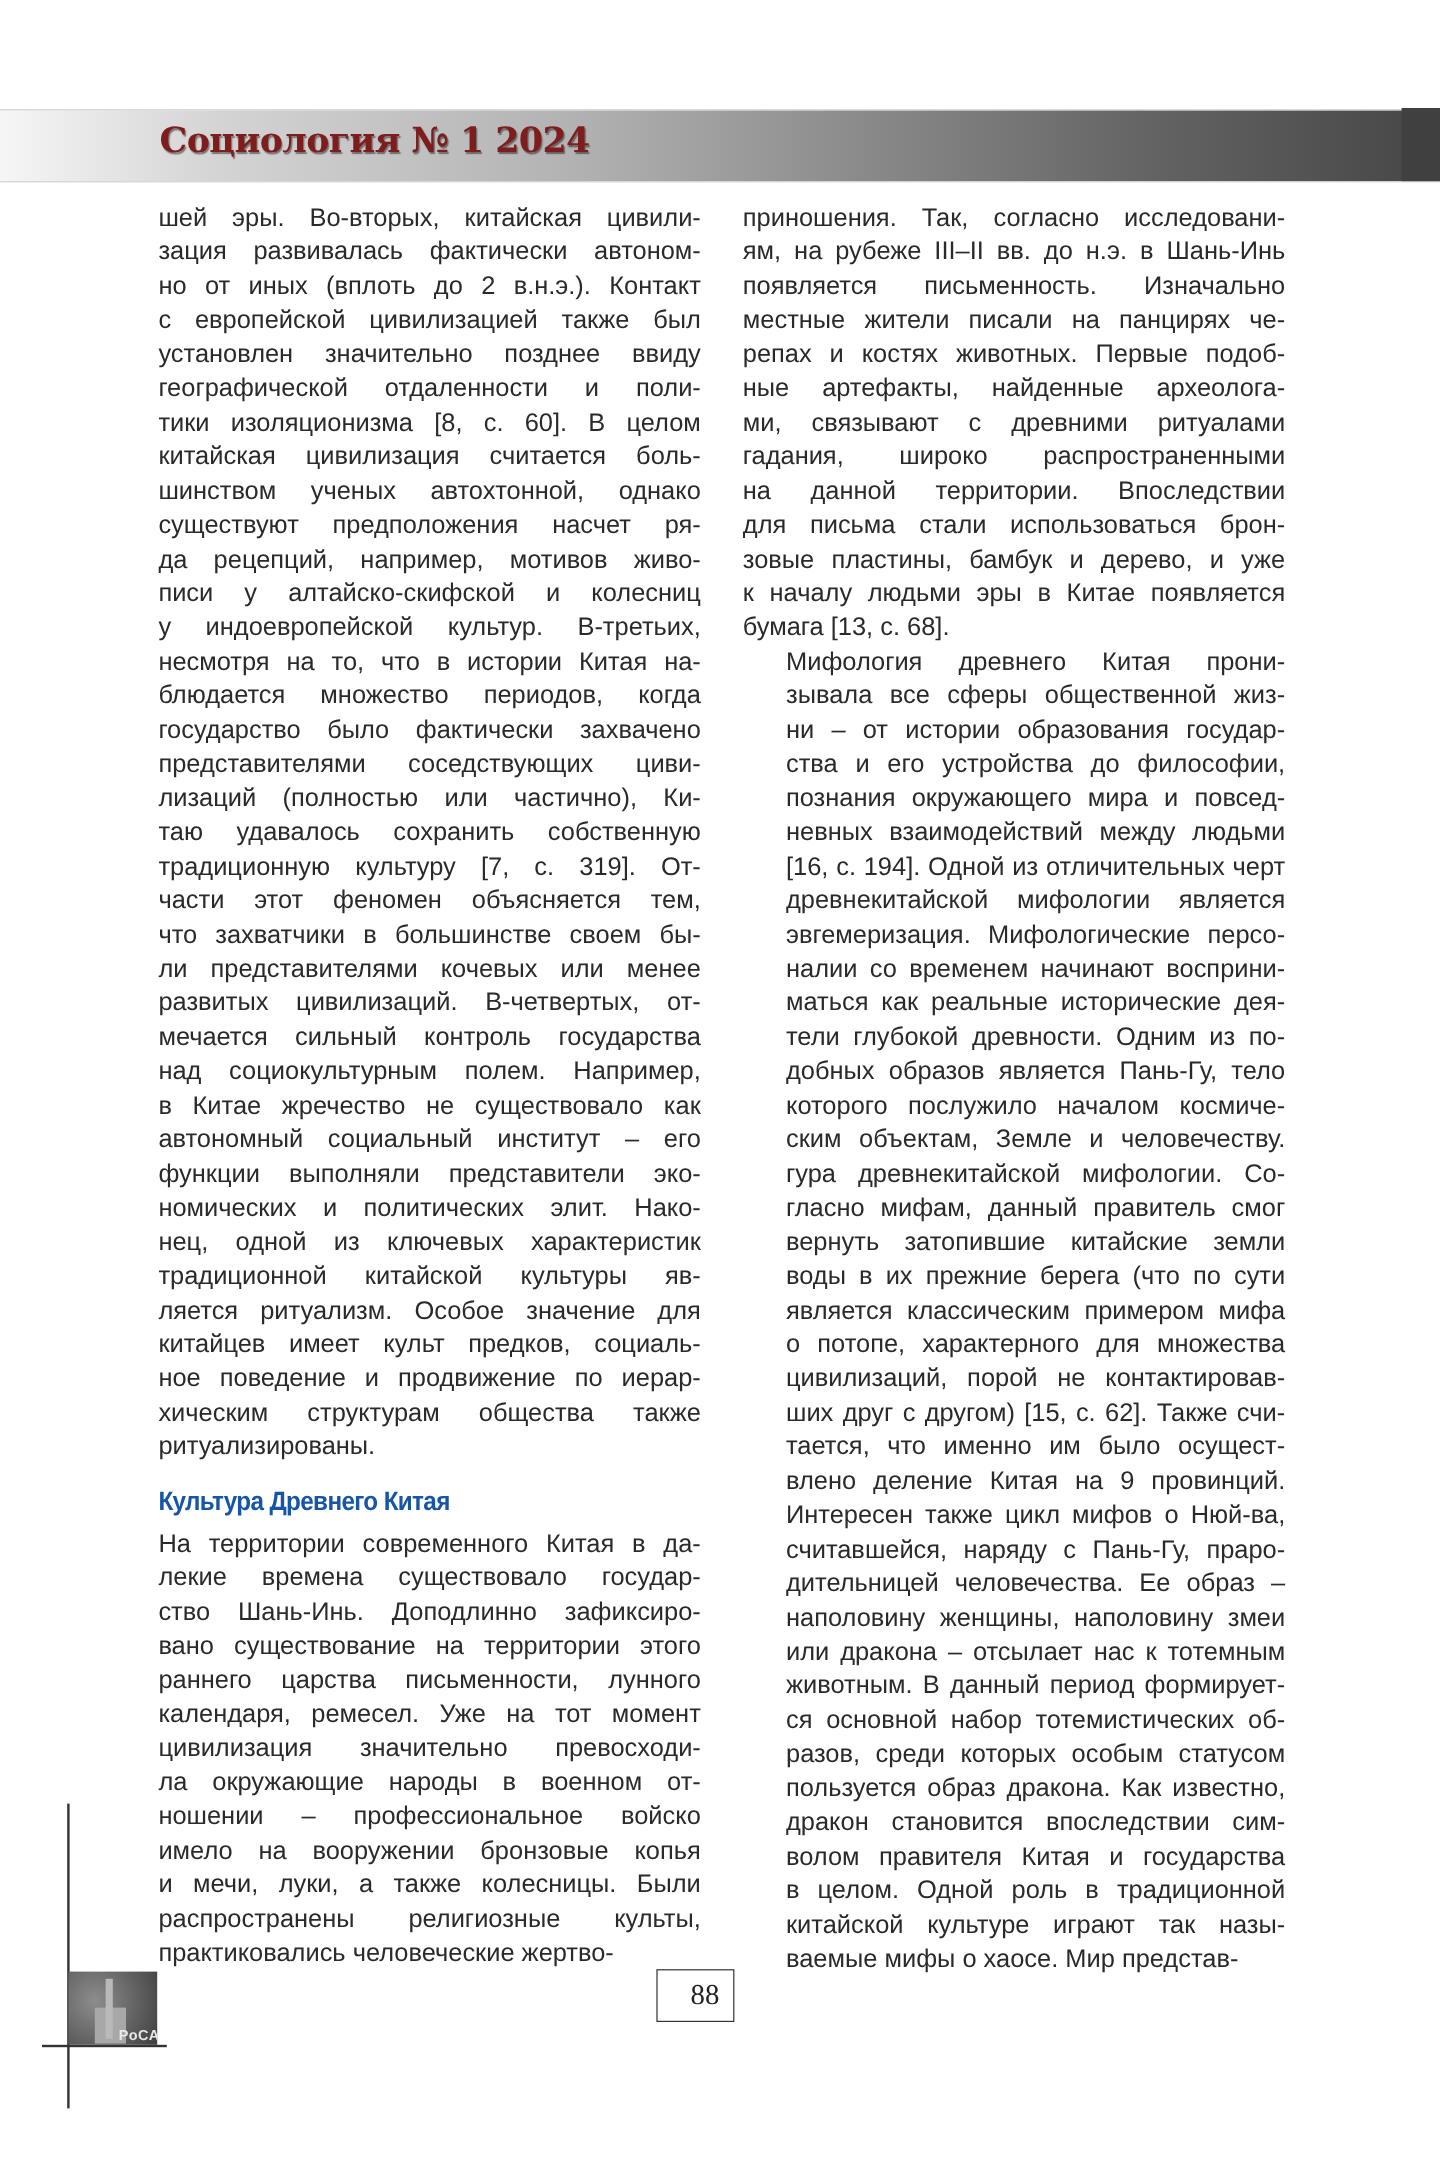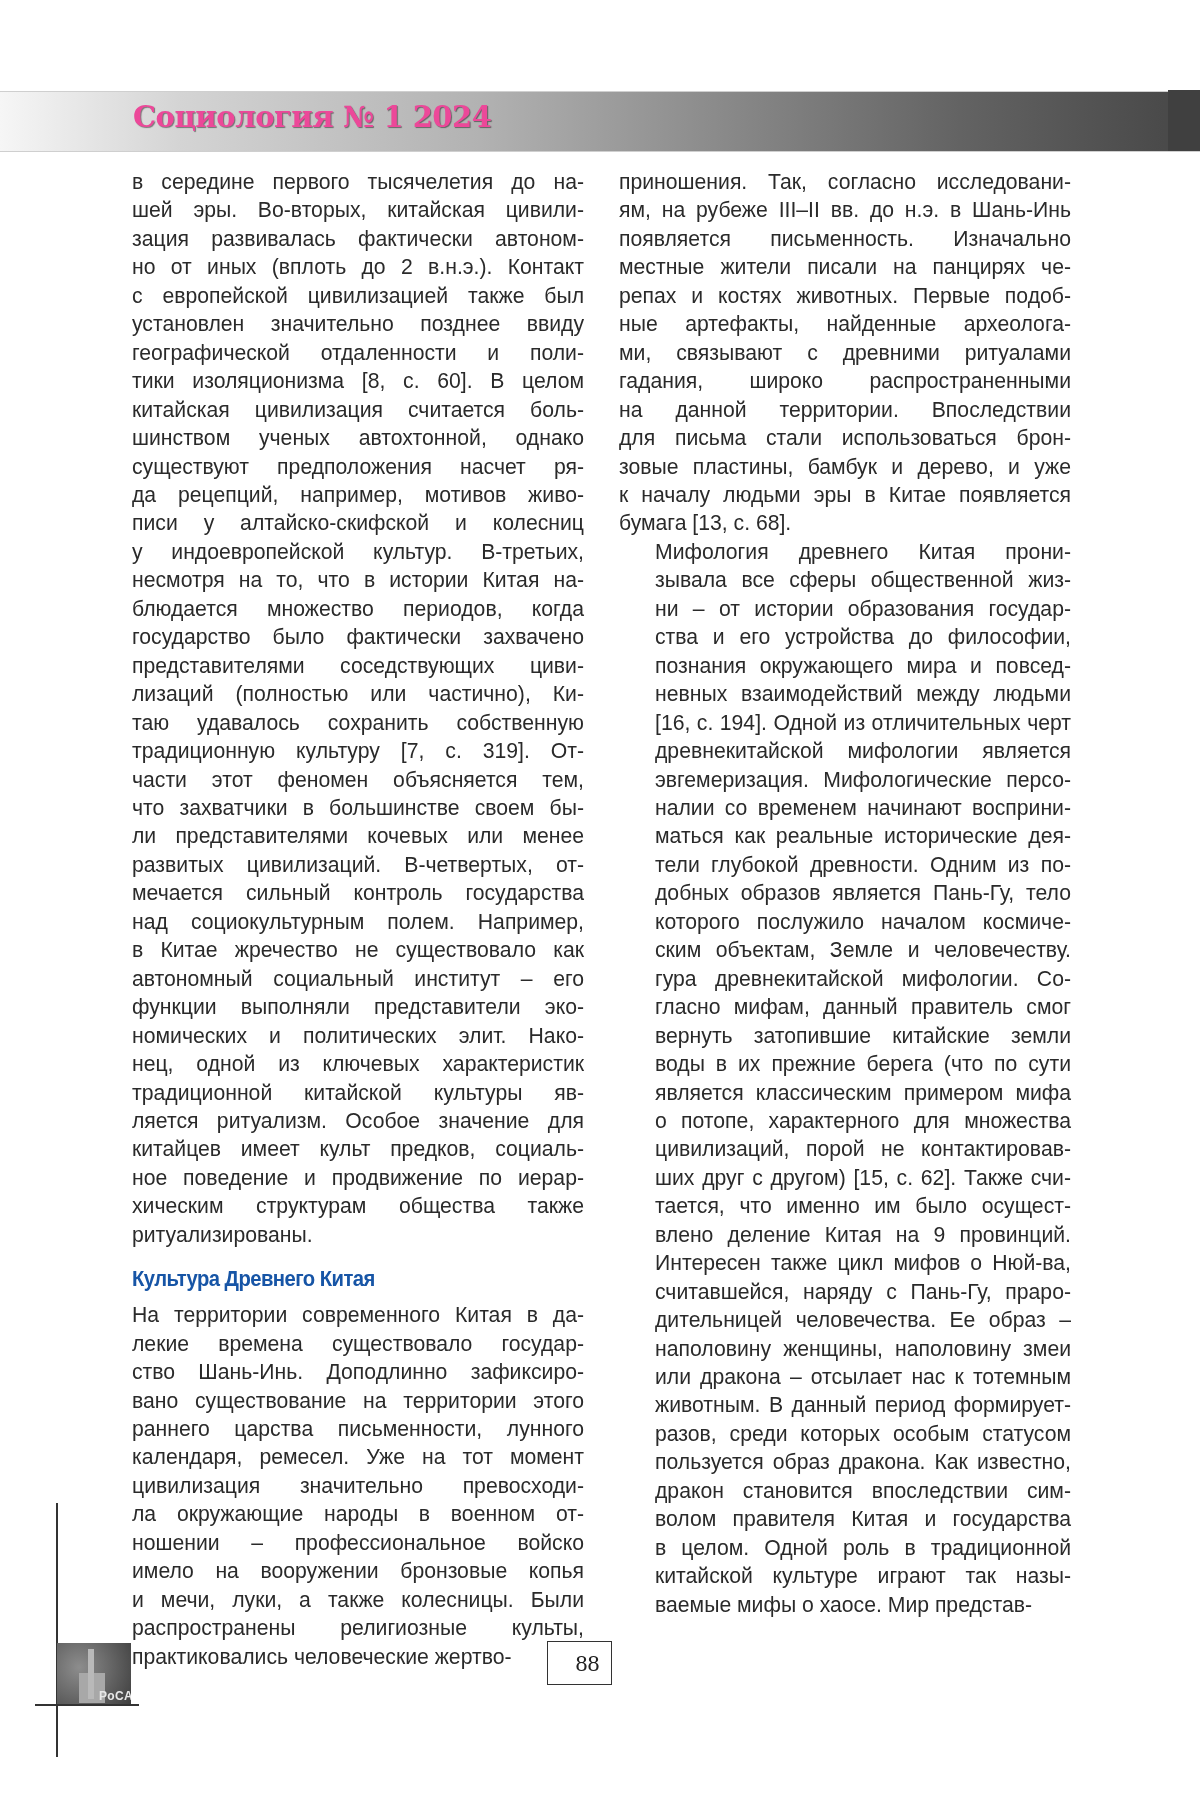--- a/index.html
+++ b/index.html
@@ -8,21 +8,21 @@
     position: absolute; left: 0; top: 91px; width: 1200px; height: 59px;
     background: linear-gradient(to right, #f6f6f6 0%, #d4d4d4 15%, #b2b2b2 40%, #8a8a8a 60%, #636363 80%, #4a4a4a 97%);
     border-top: 1px solid #cfcfcf; border-bottom: 1px solid #cfcfcf;
   }
   .header-bar .end-block {
     position: absolute; right: 0; top: -2px; width: 32px; height: 61px; background: #404040;
   }
   .journal-title {
     position: absolute; left: 133px; top: 100px;
     font-family: "DejaVu Serif", serif; font-weight: bold; font-size: 29px;
-    color: #ec4899; letter-spacing: -0.5px;
+    color: #7f1d1d; letter-spacing: -0.5px;
     text-shadow: 1px 1px 1px rgba(0,0,0,0.45);
   }
   .column {
     position: absolute; top: 168px; width: 452px;
     font-family: "Liberation Sans", sans-serif; font-size: 21.2px; line-height: 28.45px;
     color: #2a2a2a; text-align: justify; hyphens: manual;
   }
   .column.left { left: 132px; }
   .column.right { left: 619px; }
   .column p { margin: 0; }
@@ -57,21 +57,20 @@
 </head>
 <body>
 
 <div class="header-bar">
   <div class="end-block"></div>
 </div>
 <div class="journal-title">Социология № 1 2024</div>
 
 <div class="column left">
   <p id="l-p1">
-      <span class="line">в середине первого тысячелетия до на-</span>
       <span class="line">шей эры. Во-вторых, китайская цивили-</span>
       <span class="line">зация развивалась фактически автоном-</span>
       <span class="line">но от иных (вплоть до 2 в.н.э.). Контакт</span>
       <span class="line">с европейской цивилизацией также был</span>
       <span class="line">установлен значительно позднее ввиду</span>
       <span class="line">географической отдаленности и поли-</span>
       <span class="line">тики изоляционизма [8, с. 60]. В целом</span>
       <span class="line">китайская цивилизация считается боль-</span>
       <span class="line">шинством ученых автохтонной, однако</span>
       <span class="line">существуют предположения насчет ря-</span>
@@ -162,20 +161,21 @@
       <span class="line">цивилизаций, порой не контактировав-</span>
       <span class="line">ших друг с другом) [15, с. 62]. Также счи-</span>
       <span class="line">тается, что именно им было осущест-</span>
       <span class="line">влено деление Китая на 9 провинций.</span>
       <span class="line">Интересен также цикл мифов о Нюй-ва,</span>
       <span class="line">считавшейся, наряду с Пань-Гу, праро-</span>
       <span class="line">дительницей человечества. Ее образ –</span>
       <span class="line">наполовину женщины, наполовину змеи</span>
       <span class="line">или дракона – отсылает нас к тотемным</span>
       <span class="line">животным. В данный период формирует-</span>
+      <span class="line">ся основной набор тотемистических об-</span>
       <span class="line">разов, среди которых особым статусом</span>
       <span class="line">пользуется образ дракона. Как известно,</span>
       <span class="line">дракон становится впоследствии сим-</span>
       <span class="line">волом правителя Китая и государства</span>
       <span class="line">в целом. Одной роль в традиционной</span>
       <span class="line">китайской культуре играют так назы-</span>
       <span class="line last">ваемые мифы о хаосе. Мир представ-</span>
     </p>
 </div>
 

